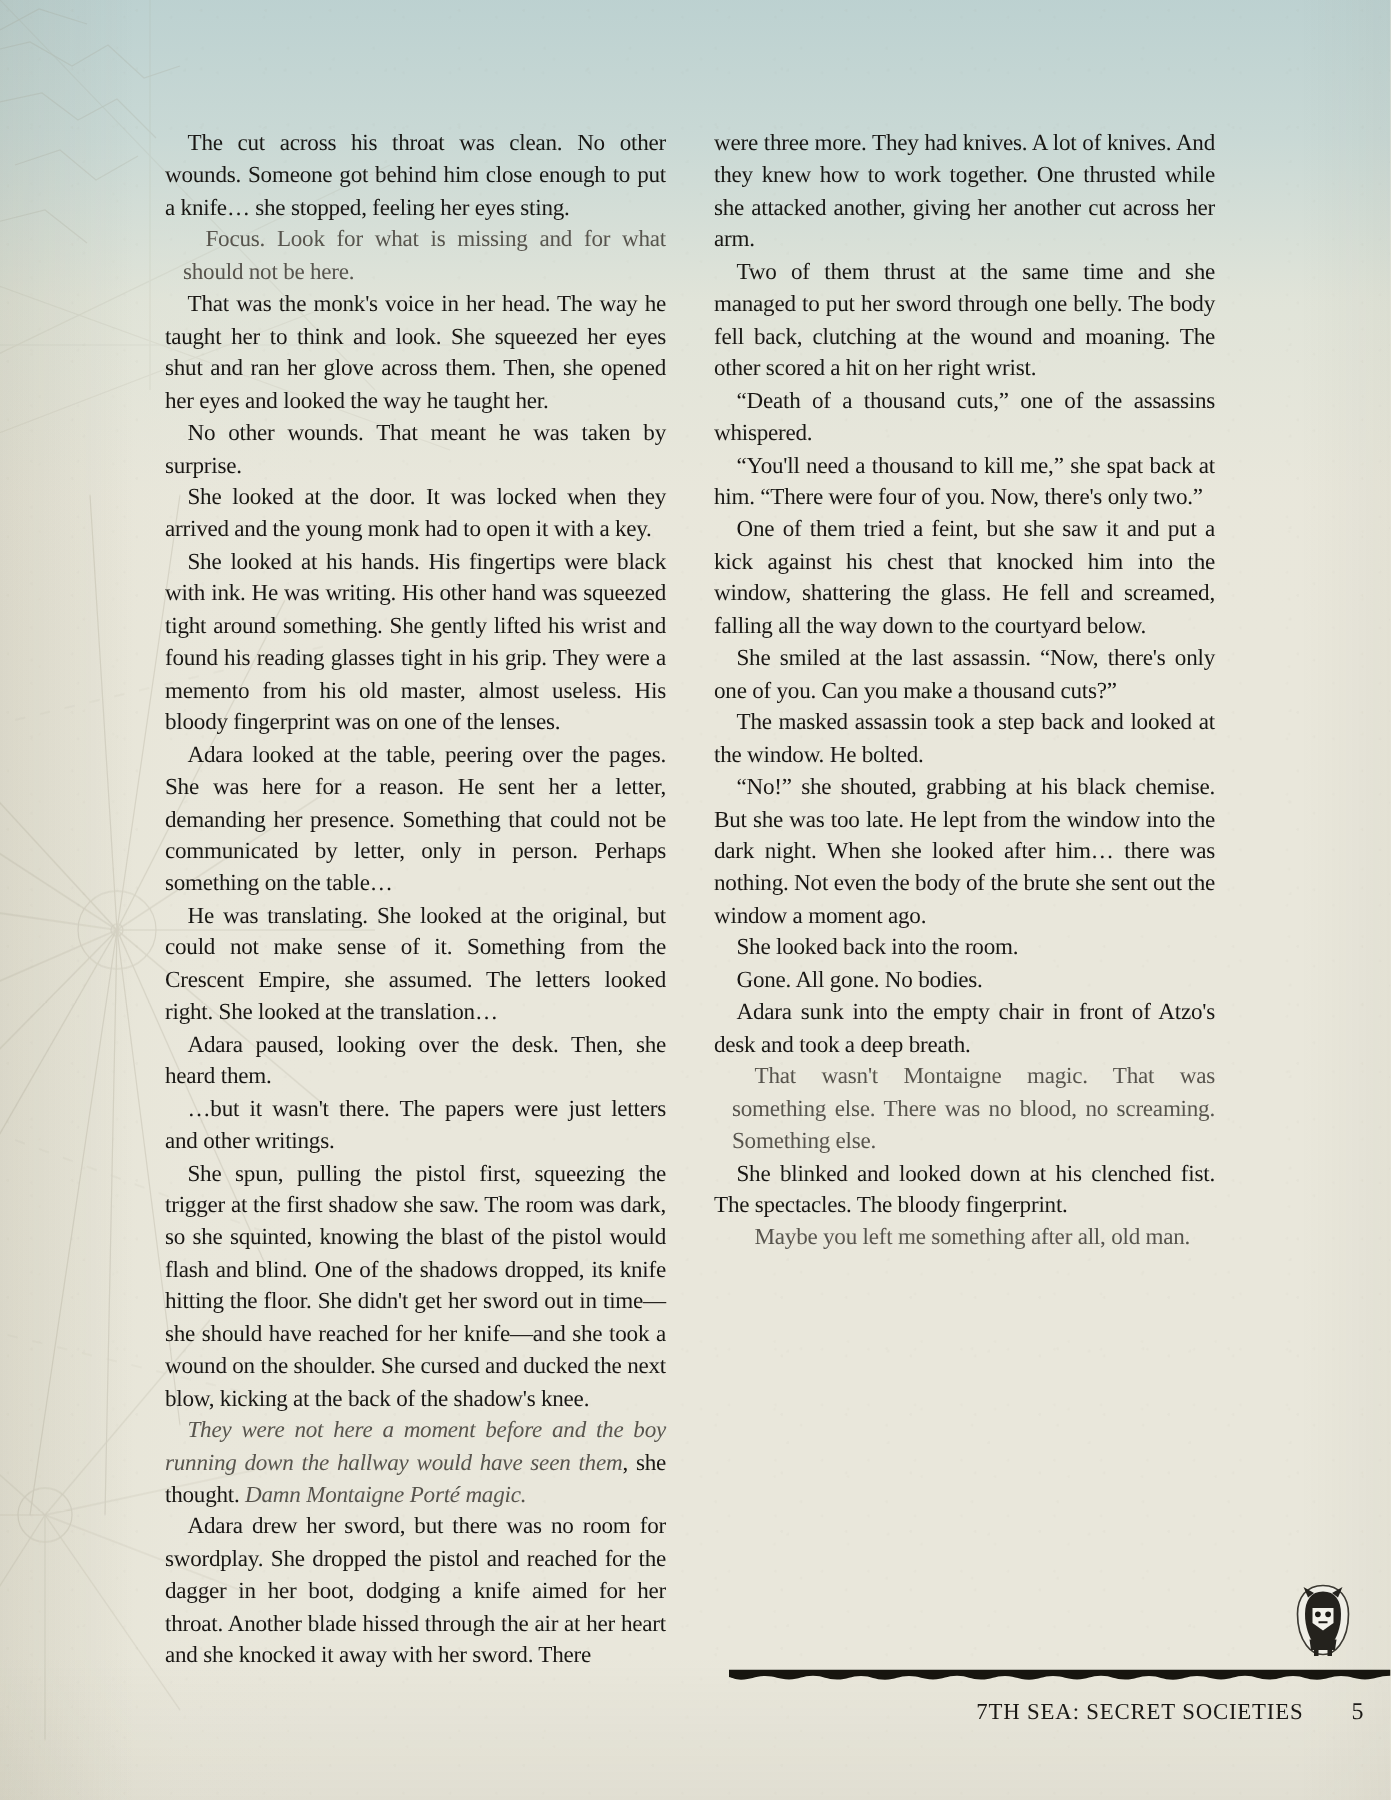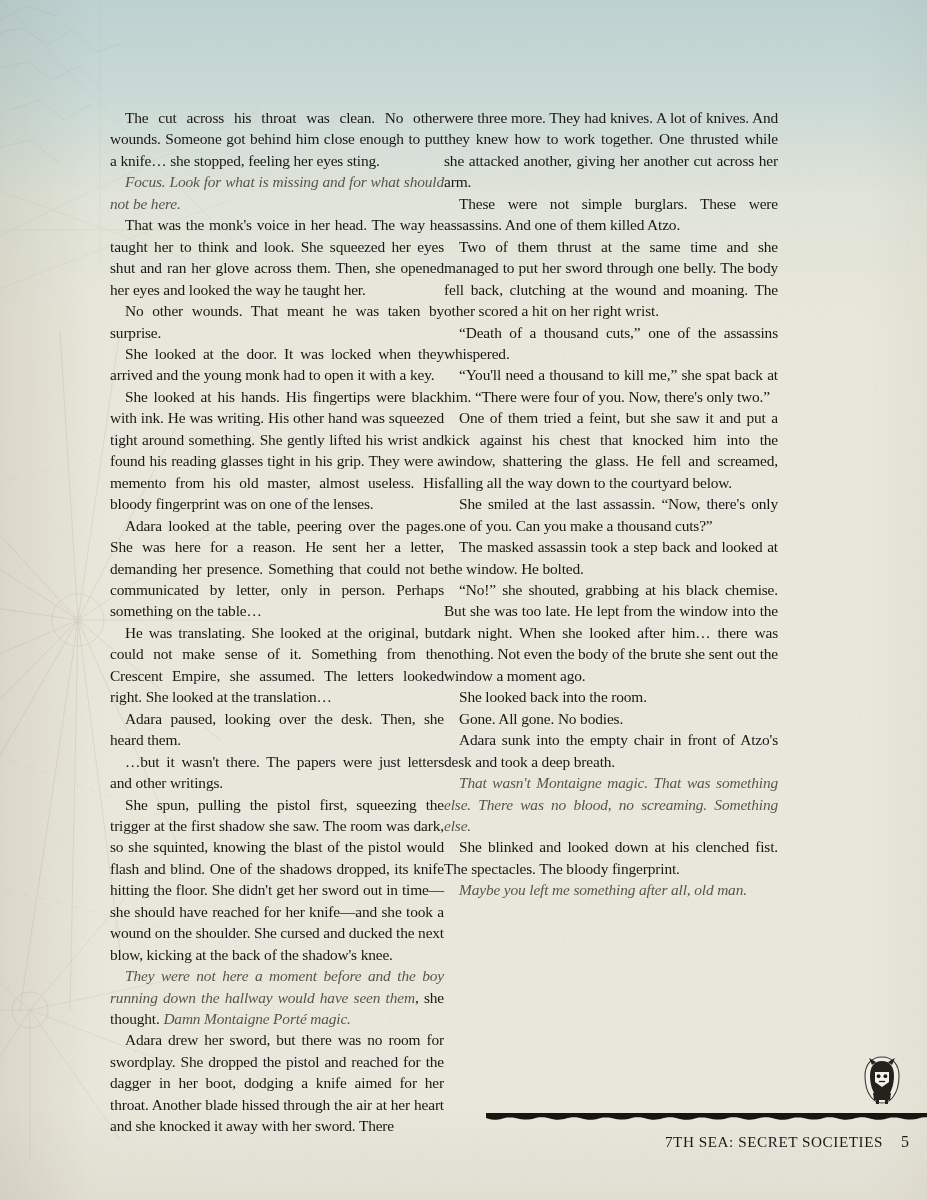--- a/index.html
+++ b/index.html
@@ -63,46 +63,47 @@
     background:
       linear-gradient(to right, rgba(120,115,95,0.10), rgba(0,0,0,0) 90px),
       linear-gradient(to left, rgba(120,115,95,0.05), rgba(0,0,0,0) 60px),
       linear-gradient(to bottom, rgba(0,0,0,0) 92%, rgba(120,115,95,0.07) 100%);
   }
 
   
   .columns {
     position: absolute;
     left: 110px;
-    top: 107px;
+    top: 85px;
     width: 700px;
     height: 1025px;
     display: flex;
+    gap: 32px;
   }
 
   .col {
     width: 334px;
     flex: 0 0 334px;
   }
 
   p.para {
     margin: 0;
     font-size: 15.4px;
     line-height: 21.45px;
     text-align: justify;
     text-indent: 15px;
     color: #191714;
     font-family: "Liberation Serif", serif;
     letter-spacing: -0.15px;
     -webkit-font-smoothing: antialiased;
   }
 
   p.para.italic {
-    font-style: italic;
     color: #57544d;
+    margin-left: 12px;
   }
 
   p.para.mixed {
     font-style: normal;
     color: #191714;
   }
 
   p.para.mixed i {
     color: #57544d;
   }
@@ -131,21 +132,21 @@
   }
 
   .footer-line {
     position: absolute;
     left: 620px;
     right: 18px;
     top: 63px;
     display: flex;
     align-items: baseline;
     justify-content: flex-end;
-    gap: 18px;
+    gap: 32px;
   }
 
   .footer-title {
     font-family: "Liberation Serif", serif;
     font-size: 15.2px;
     letter-spacing: 0.55px;
     color: #1b1916;
     white-space: nowrap;
   }
 
@@ -245,21 +246,20 @@
         <p class="para">Adara looked at the table, peering over the pages. She was here for a reason. He sent her a letter, demanding her presence. Something that could not be communicated by letter, only in person. Perhaps something on the table…</p>
         <p class="para">He was translating. She looked at the original, but could not make sense of it. Something from the Crescent Empire, she assumed. The letters looked right. She looked at the translation…</p>
         <p class="para">Adara paused, looking over the desk. Then, she heard them.</p>
         <p class="para">…but it wasn't there. The papers were just letters and other writings.</p>
         <p class="para">She spun, pulling the pistol first, squeezing the trigger at the first shadow she saw. The room was dark, so she squinted, knowing the blast of the pistol would flash and blind. One of the shadows dropped, its knife hitting the floor. She didn't get her sword out in time—she should have reached for her knife—and she took a wound on the shoulder. She cursed and ducked the next blow, kicking at the back of the shadow's knee.</p>
         <p class="para mixed"><i>They were not here a moment before and the boy running down the hallway would have seen them</i><span>, she thought. </span><i>Damn Montaigne Porté magic.</i></p>
         <p class="para">Adara drew her sword, but there was no room for swordplay. She dropped the pistol and reached for the dagger in her boot, dodging a knife aimed for her throat. Another blade hissed through the air at her heart and she knocked it away with her sword. There</p>
       </div>
     <div class="col" id="col-right">
         <p class="para" style="text-indent: 0px;">were three more. They had knives. A lot of knives. And they knew how to work together. One thrusted while she attacked another, giving her another cut across her arm.</p>
-        <p class="para">These were not simple burglars. These were assassins. And one of them killed Atzo.</p>
         <p class="para">Two of them thrust at the same time and she managed to put her sword through one belly. The body fell back, clutching at the wound and moaning. The other scored a hit on her right wrist.</p>
         <p class="para">“Death of a thousand cuts,” one of the assassins whispered.</p>
         <p class="para">“You'll need a thousand to kill me,” she spat back at him. “There were four of you. Now, there's only two.”</p>
         <p class="para">One of them tried a feint, but she saw it and put a kick against his chest that knocked him into the window, shattering the glass. He fell and screamed, falling all the way down to the courtyard below.</p>
         <p class="para">She smiled at the last assassin. “Now, there's only one of you. Can you make a thousand cuts?”</p>
         <p class="para">The masked assassin took a step back and looked at the window. He bolted.</p>
         <p class="para">“No!” she shouted, grabbing at his black chemise. But she was too late. He lept from the window into the dark night. When she looked after him… there was nothing. Not even the body of the brute she sent out the window a moment ago.</p>
         <p class="para">She looked back into the room.</p>
         <p class="para">Gone. All gone. No bodies.</p>
         <p class="para">Adara sunk into the empty chair in front of Atzo's desk and took a deep breath.</p>

